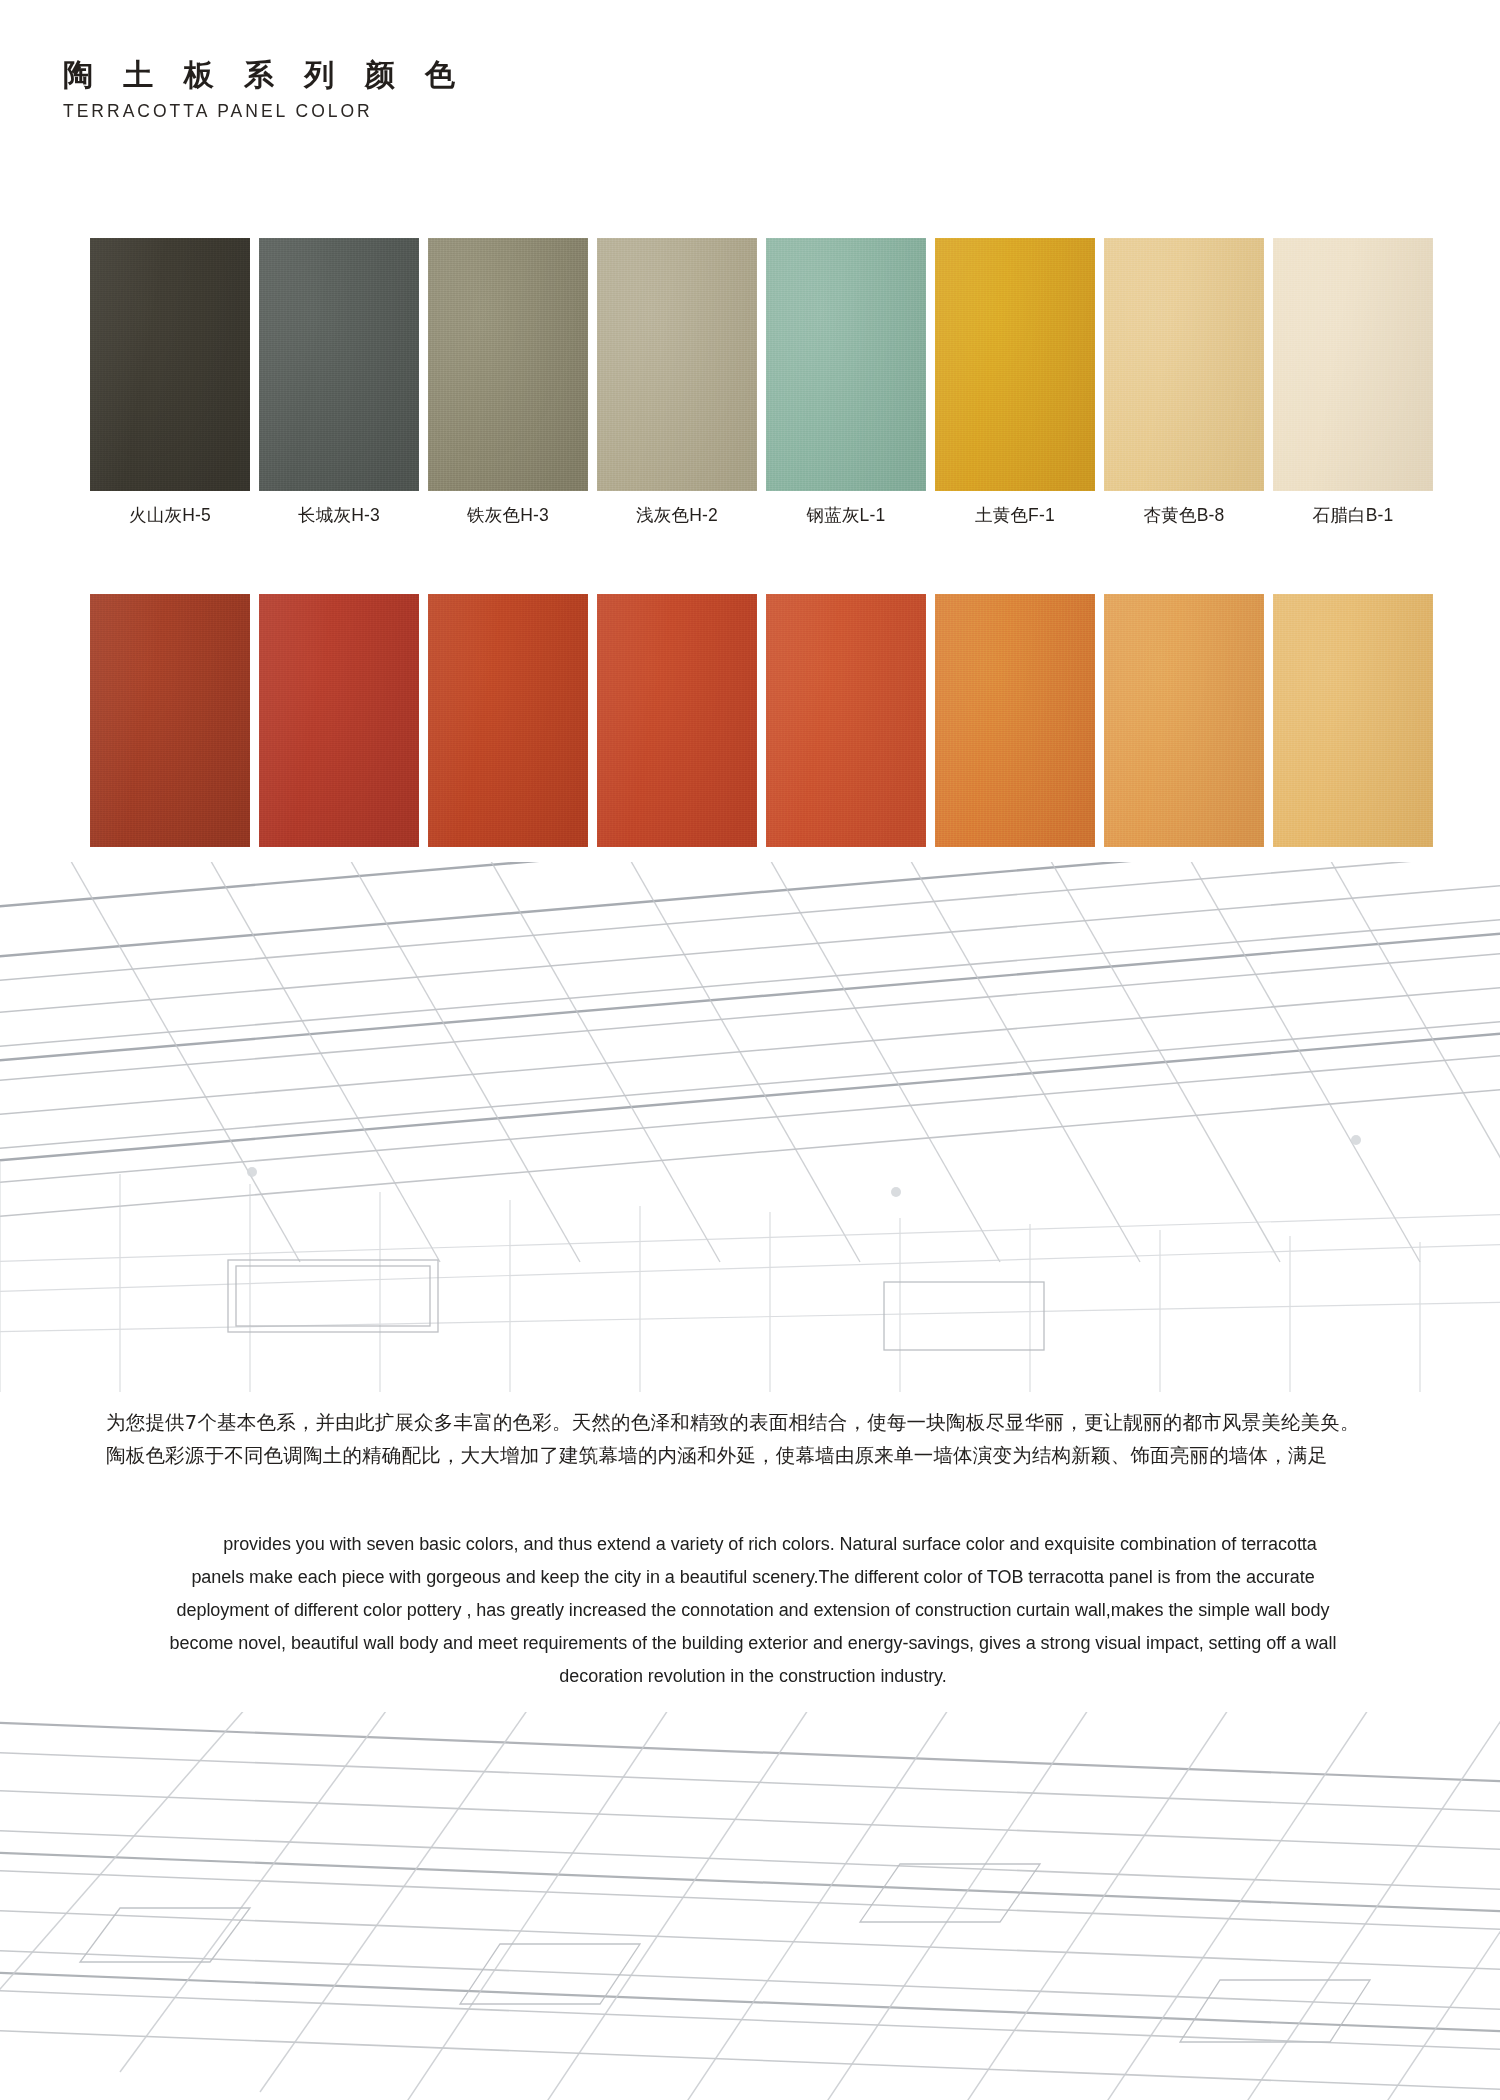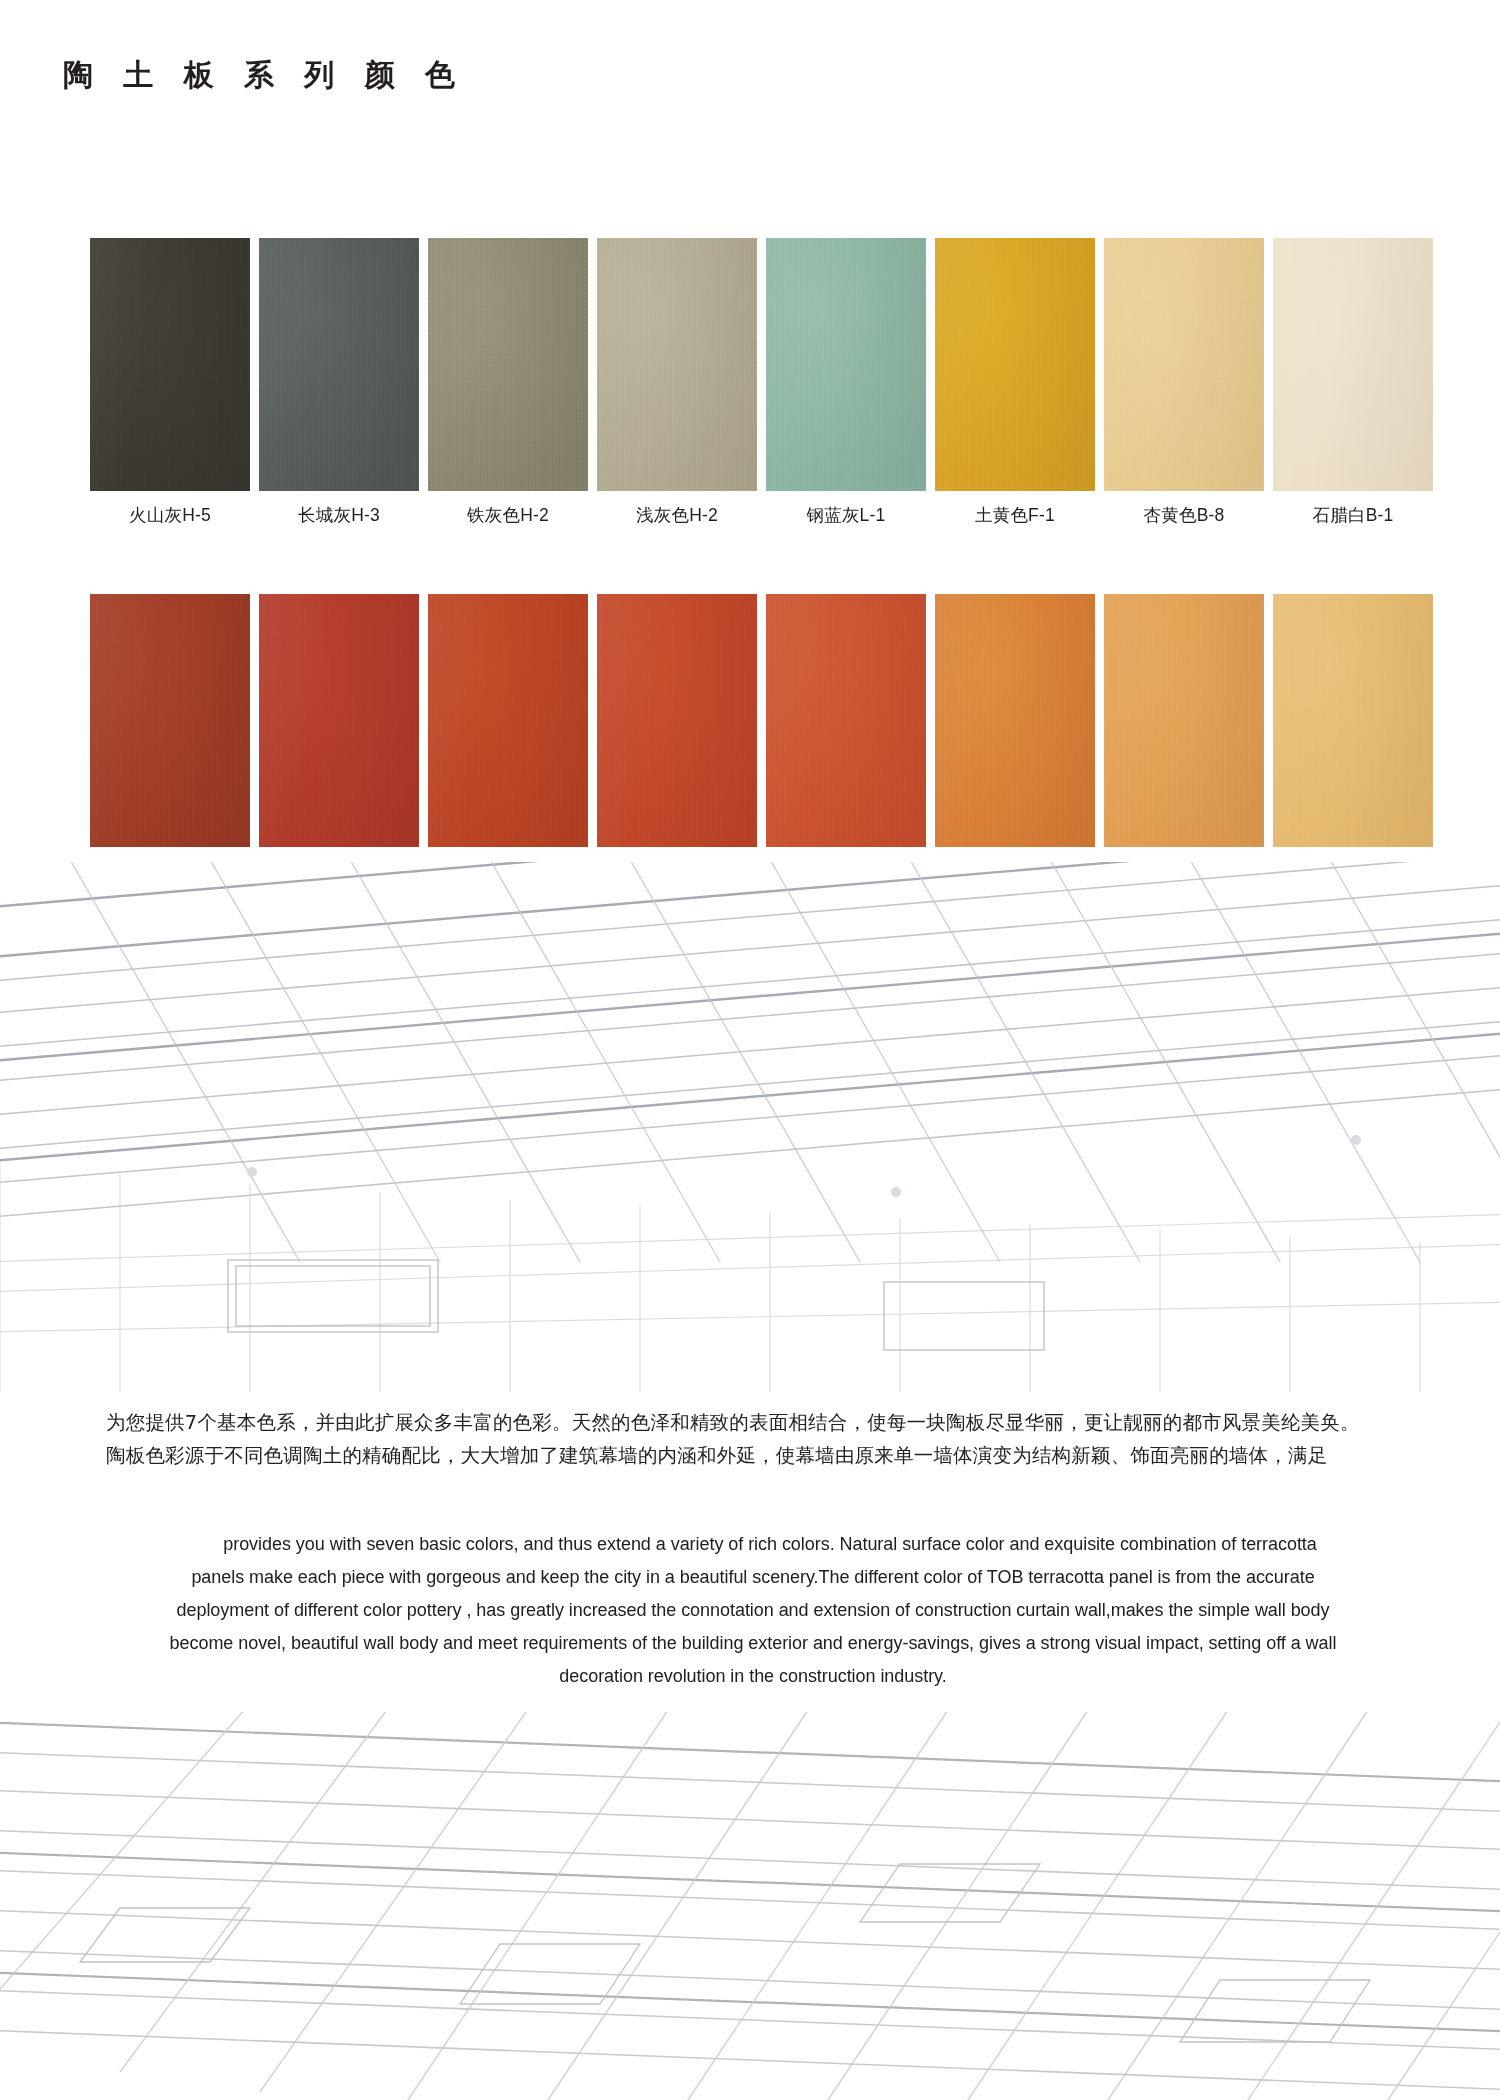--- a/index.html
+++ b/index.html
@@ -135,34 +135,35 @@
     letter-spacing: -0.05px;
     white-space: nowrap;
   }
   .en-line.indent { text-indent: 34px; }
 </style>
 </head>
 <body>
 
 <div class="header">
   <div class="header-title">陶 土 板 系 列 颜 色</div>
+  <div class="header-subtitle">TERRACOTTA PANEL COLOR</div>
 </div>
 
 <div class="swatch-row" id="row-one">
   <div class="swatch-cell">
     <div class="swatch-chip" style="background-color: rgb(61, 58, 49);"></div>
     <div class="swatch-label">火山灰H-5</div>
   </div>
   <div class="swatch-cell">
     <div class="swatch-chip" style="background-color: rgb(87, 93, 89);"></div>
     <div class="swatch-label">长城灰H-3</div>
   </div>
   <div class="swatch-cell">
     <div class="swatch-chip" style="background-color: rgb(142, 138, 114);"></div>
-    <div class="swatch-label">铁灰色H-2</div>
+    <div class="swatch-label">铁灰色H-3</div>
   </div>
   <div class="swatch-cell">
     <div class="swatch-chip" style="background-color: rgb(180, 173, 147);"></div>
     <div class="swatch-label">浅灰色H-2</div>
   </div>
   <div class="swatch-cell">
     <div class="swatch-chip" style="background-color: rgb(143, 183, 165);"></div>
     <div class="swatch-label">钢蓝灰L-1</div>
   </div>
   <div class="swatch-cell">

